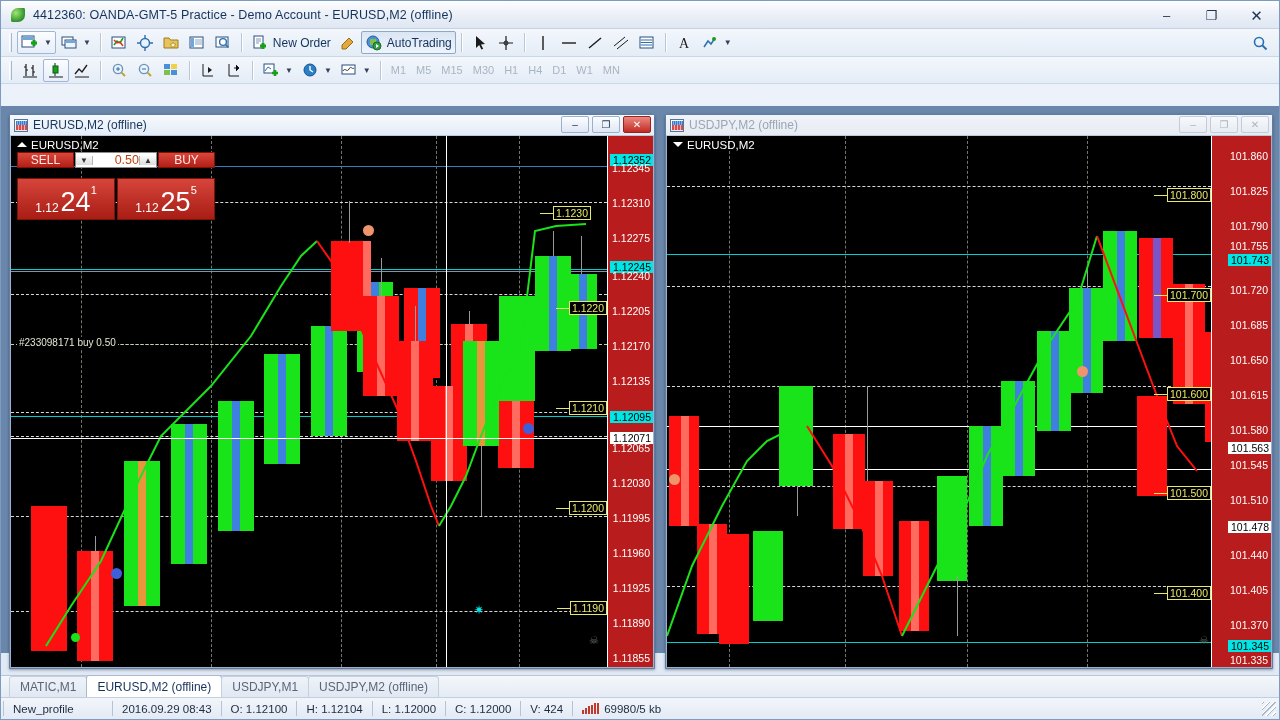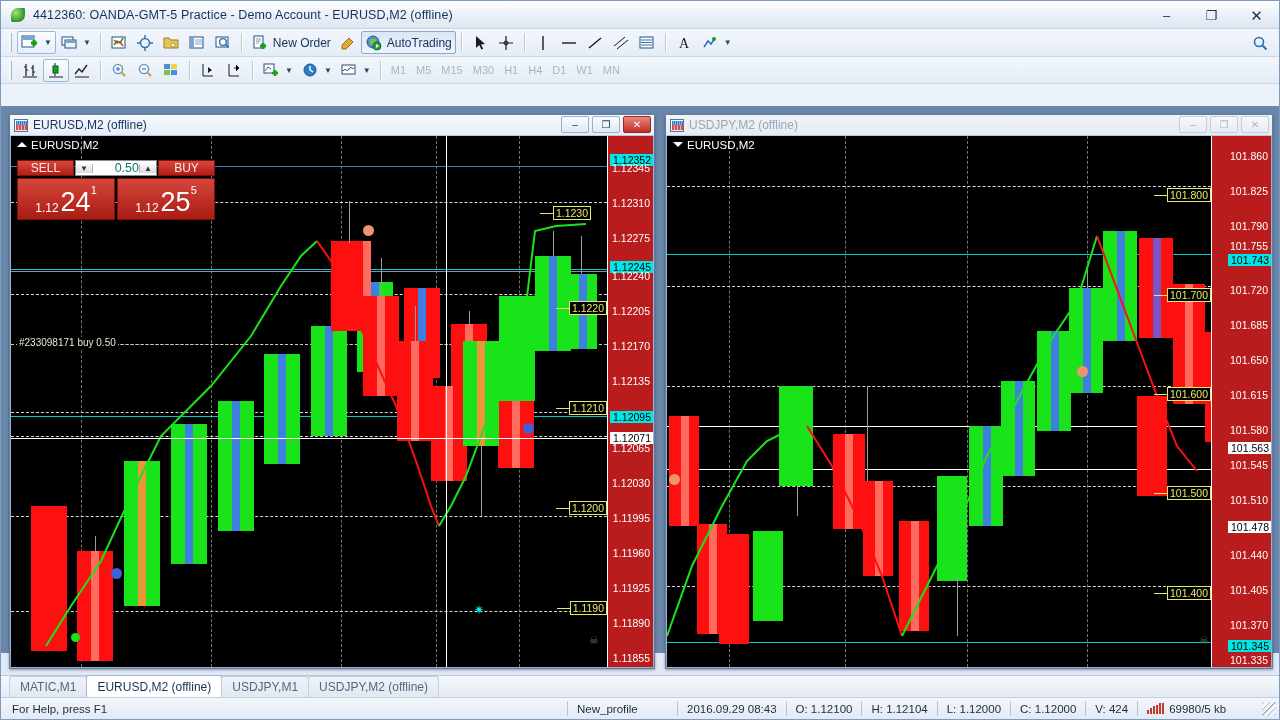--- a/index.html
+++ b/index.html
@@ -233,35 +233,35 @@
   .wm-main { display: flex; align-items: center; gap: 2px; margin-top: -1px; }
   .wm-main span { font-size: 21px; font-weight: bold; letter-spacing: -.5px;
                   text-shadow: 0 1px 2px rgba(0,0,0,.65); }
   .wm-circle { width: 25px; height: 25px; border-radius: 50%;
                background: radial-gradient(circle at 38% 34%, #bfd9ee, #4a8ec2 62%, #2d6a9c);
                border: 2px solid #ffffff; }
 
   
   .tradepanel { position: absolute; left: 6px; top: 16px; z-index: 12; width: 198px;
                 font-family: "Liberation Sans", sans-serif; }
-  .tp-row1 { display: flex; align-items: flex-end; height: 24px; }
+  .tp-row1 { display: flex; align-items: flex-start; height: 24px; }
   .tp-sell, .tp-buy {
     width: 57px; background: linear-gradient(#d8463c,#b31f16);
     color: #ffe9e7; font-size: 12px; display: flex; align-items: center;
     justify-content: center; border: 1px solid #7e1209;
   }
   .tp-vol {
     flex: 1; display: flex; align-items: center; background: #ffffff;
     border: 1px solid #8b8b8b; margin: 0 1px;
   }
   .tp-spin { width: 17px; height: 100%; display: flex; align-items: center;
              justify-content: center; background: linear-gradient(#fafafa,#dcdcdc);
              border-right: 1px solid #b4b4b4; font-size: 8px; color: #333; }
   .tp-spin.up { border-right: none; border-left: 1px solid #b4b4b4; }
-  .tp-volval { flex: 1; text-align: right; font-size: 12.5px; color: #0f766e; }
+  .tp-volval { flex: 1; text-align: right; font-size: 12.5px; color: #c2410c; }
   .tp-row2 { display: flex; gap: 2px; margin-top: 2px; }
   .tp-price {
     width: 98px; height: 42px; background: linear-gradient(#d6453b,#a81d14);
     border: 1px solid #7e1209; color: #ffffff;
     display: flex; align-items: flex-end; justify-content: center; padding-bottom: 3px;
   }
   .tp-big { font-size: 27px; line-height: 27px; font-weight: 500; }
   .tp-small { font-size: 12px; line-height: 16px; margin-right: 2px; }
   .tp-sup { font-size: 11px; line-height: 15px; align-self: flex-start; margin-top: 4px; }
 </style>
@@ -938,21 +938,20 @@
   </div>
 
   <div class="chart-tabs">
     <div class="ctab">MATIC,M1</div>
     <div class="ctab active">EURUSD,M2 (offline)</div>
     <div class="ctab">USDJPY,M1</div>
     <div class="ctab">USDJPY,M2 (offline)</div>
   </div>
 
   <div class="statusbar">
-    <div class="sb-cell" style="border-left:none; min-width:565px;">For Help, press F1</div>
     <div class="sb-cell" style="min-width:110px;">New_profile</div>
     <div class="sb-cell">2016.09.29 08:43</div>
     <div class="sb-cell">O: 1.12100</div>
     <div class="sb-cell">H: 1.12104</div>
     <div class="sb-cell">L: 1.12000</div>
     <div class="sb-cell">C: 1.12000</div>
     <div class="sb-cell">V: 424</div>
     <div class="sb-cell" style="border-right:none;">
       <span class="sb-bars">
         <i style="height:4px"></i>

